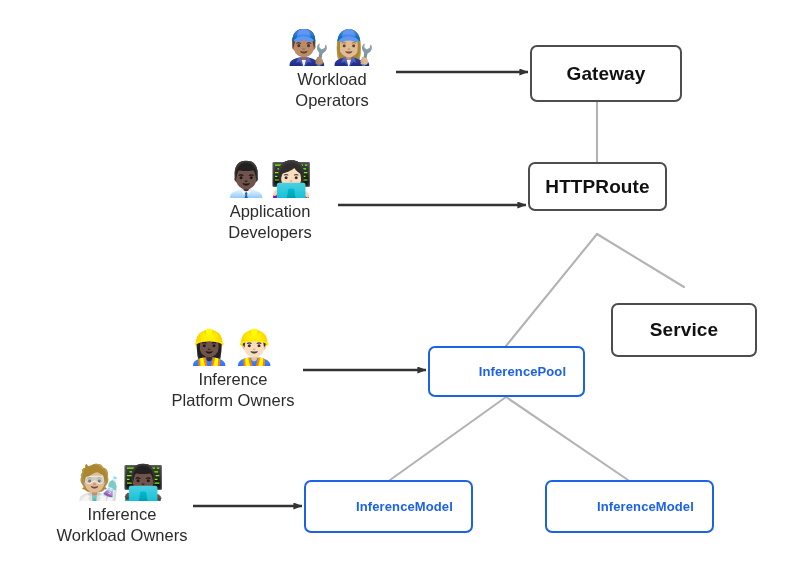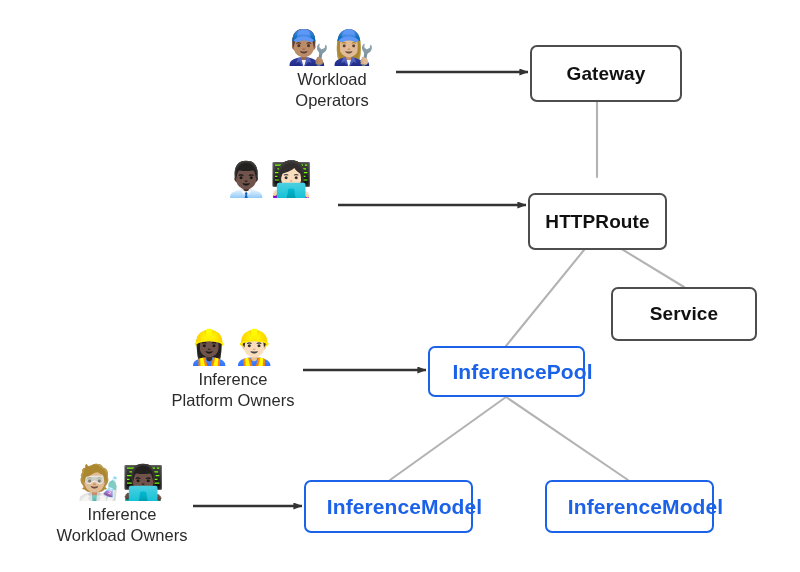--- a/index.html
+++ b/index.html
@@ -37,27 +37,27 @@
     white-space: nowrap;
   }
   .node.dark {
     border: 2px solid #4d4d4d;
     color: #111111;
     font-size: 19px;
   }
   .node.blue {
     border: 2.5px solid #1b62e8;
     color: #1b62e8;
-    font-size: 21px;
+    font-size: 13px;
     padding-left: 32px;
   }
 
   #node-gateway       { left: 530px; top: 45px;  width: 152px; height: 57px; }
-  #node-httproute     { left: 528px; top: 193px; width: 139px; height: 57px; }
-  #node-service       { left: 611px; top: 287px; width: 146px; height: 54px; }
+  #node-httproute     { left: 528px; top: 162px; width: 139px; height: 49px; }
+  #node-service       { left: 611px; top: 303px; width: 146px; height: 54px; }
   #node-inferencepool { left: 428px; top: 346px; width: 157px; height: 51px; }
   #node-model-1       { left: 304px; top: 480px; width: 169px; height: 53px; }
   #node-model-2       { left: 545px; top: 480px; width: 169px; height: 53px; }
 
   
   .persona {
     position: absolute;
     display: flex;
     flex-direction: column;
     align-items: center;
@@ -122,20 +122,22 @@
   <div class="node blue" id="node-model-2">InferenceModel</div>
 
   <div class="persona" id="persona-cluster-operators">
     <div class="emojis">👨🏽‍🔧👩🏼‍🔧</div>
     <div class="lbl">Workload
 Operators</div>
   </div>
 
   <div class="persona" id="persona-app-developers">
     <div class="emojis">👨🏿‍💼👩🏻‍💻</div>
+    <div class="lbl">Application
+Developers</div>
   </div>
 
   <div class="persona" id="persona-platform-owners">
     <div class="emojis">👷🏿‍♀️👷🏻‍♂️</div>
     <div class="lbl">Inference
 Platform Owners</div>
   </div>
 
   <div class="persona" id="persona-workload-owners">
     <div class="emojis">🧑🏼‍🔬👨🏿‍💻</div>

